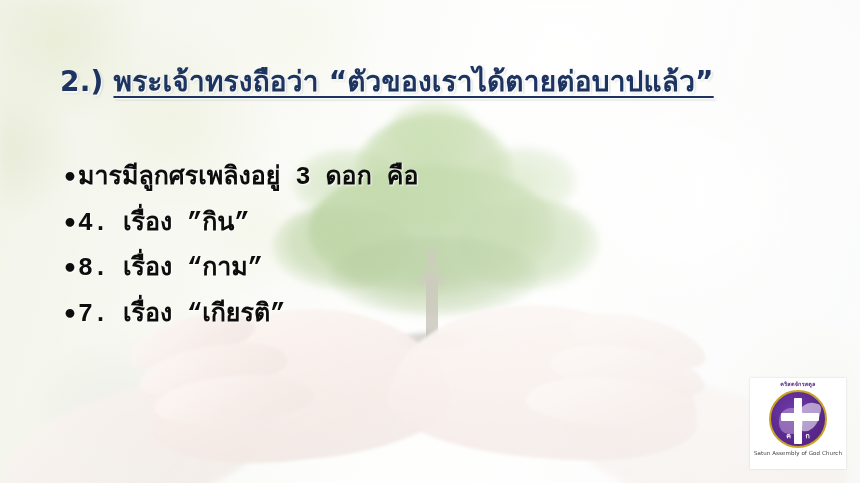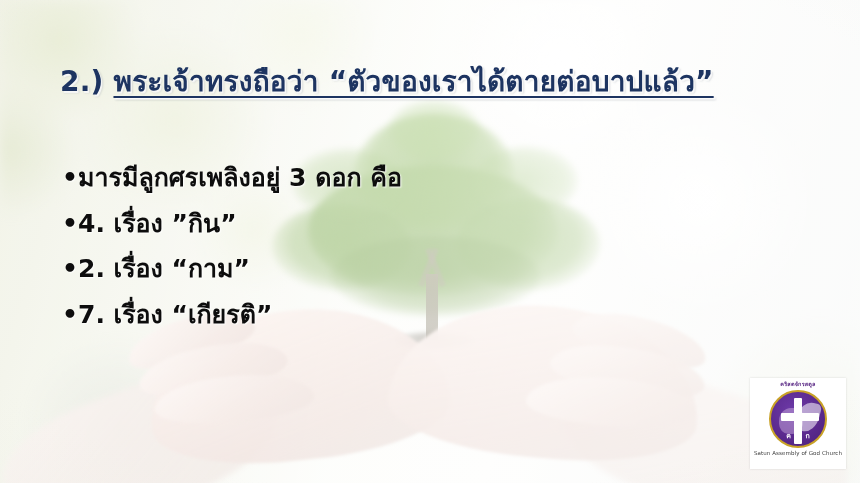--- a/index.html
+++ b/index.html
@@ -194,21 +194,21 @@
     line-height: 1.18;
     text-shadow: 1px 1px 1.5px rgba(255,255,255,0.9);
   }
   .bullet-row:last-child { margin-bottom: 0; }
   .bullet-dot {
     flex: 0 0 auto;
     font-size: 25px;
     line-height: 1.18;
     margin-right: 0px;
   }
-  .bullet-text { flex: 1 1 auto; white-space: nowrap; }
+  .bullet-text { flex: 1 1 auto; white-space: nowrap; font-family: Liberation Mono, monospace; }
 
   
   .logo-card {
     position: absolute;
     left: 750px;
     top: 378px;
     width: 96px;
     height: 91px;
     background: #ffffff;
     display: flex;
@@ -347,21 +347,21 @@
         <span class="bullet-text">มารมีลูกศรเพลิงอยู่ 3 ดอก คือ</span>
       </div>
 
       <div class="bullet-row">
         <span class="bullet-dot">•</span>
         <span class="bullet-text">4. เรื่อง ”กิน”</span>
       </div>
 
       <div class="bullet-row">
         <span class="bullet-dot">•</span>
-        <span class="bullet-text">2. เรื่อง “กาม”</span>
+        <span class="bullet-text">8. เรื่อง “กาม”</span>
       </div>
 
       <div class="bullet-row">
         <span class="bullet-dot">•</span>
         <span class="bullet-text">7. เรื่อง “เกียรติ”</span>
       </div>
 
     </div>
 
     <div class="logo-card">

